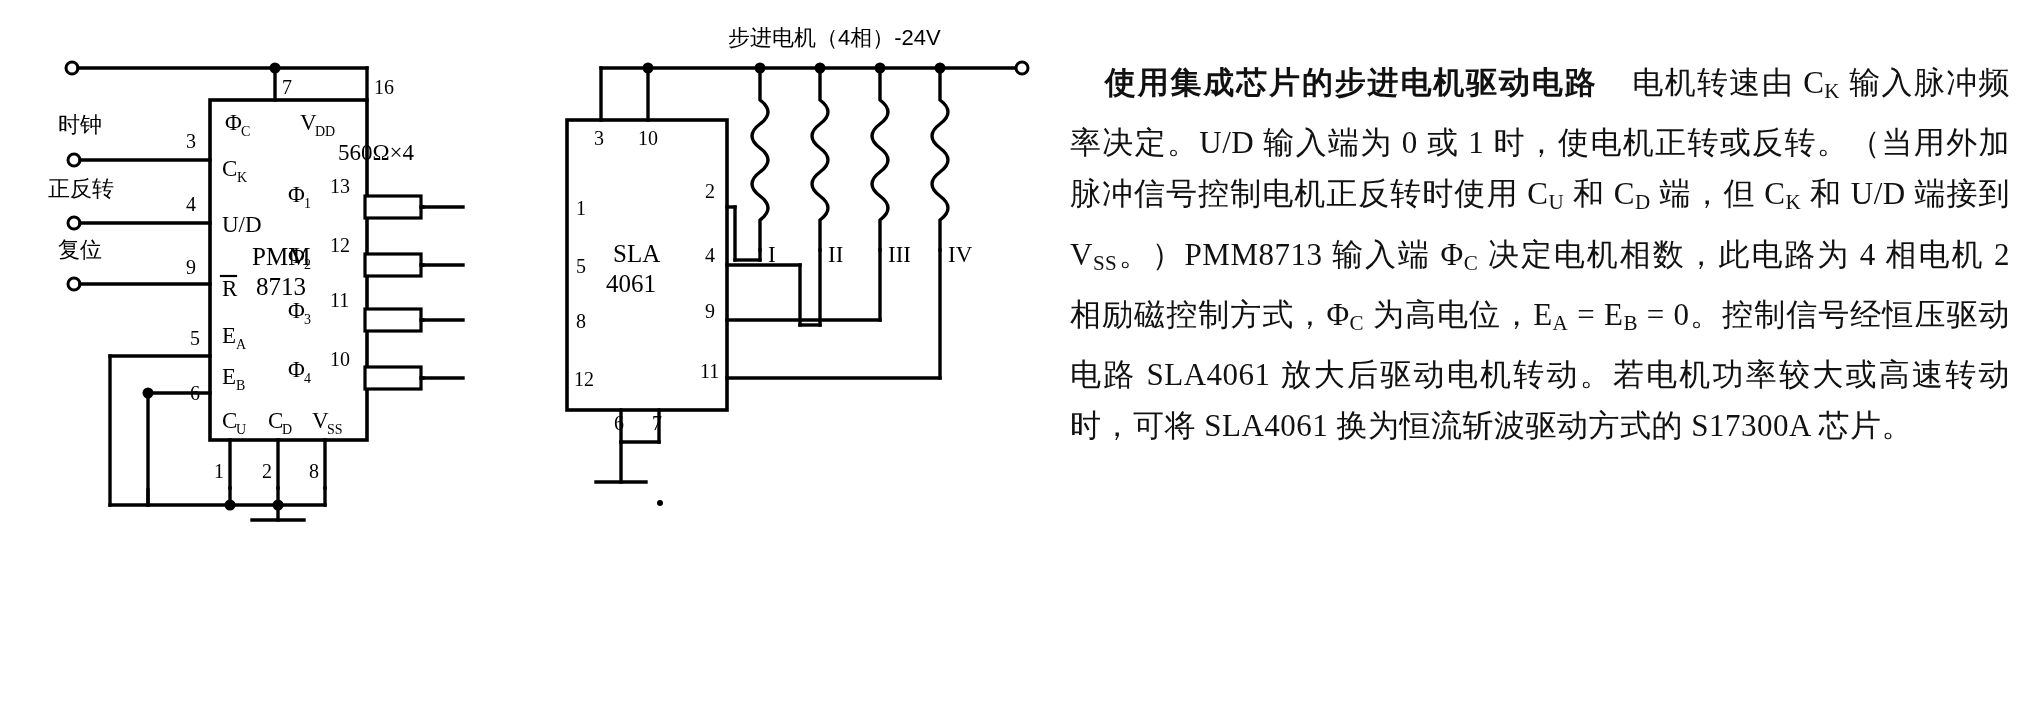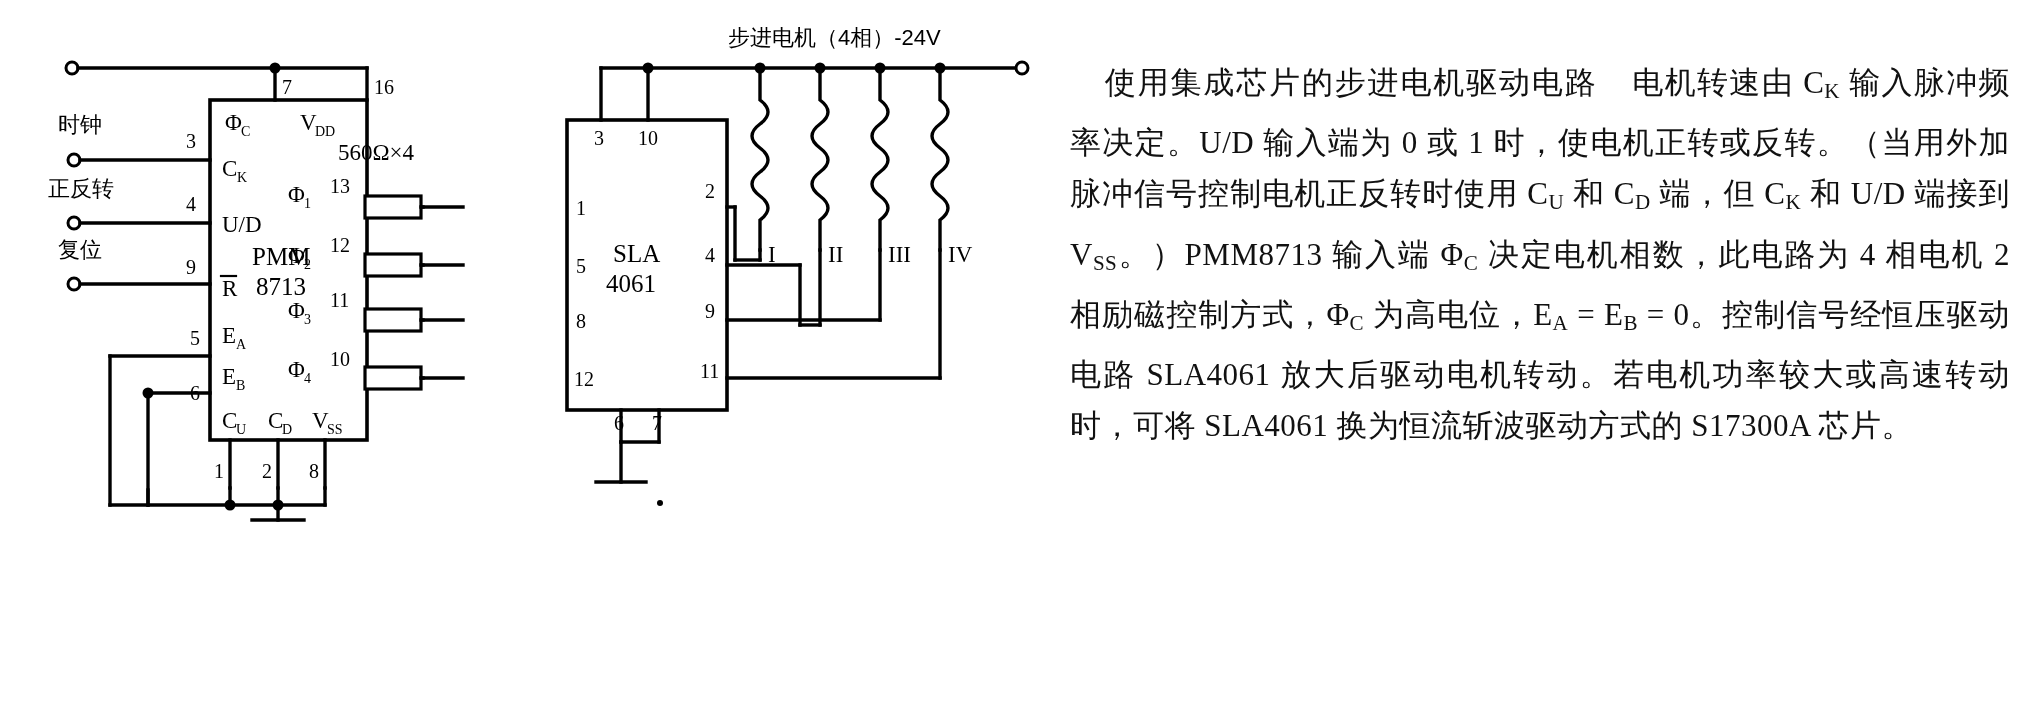--- a/index.html
+++ b/index.html
@@ -39,21 +39,21 @@
   }
   .para {
     font-family: "Liberation Serif", serif;
     font-size: 31px;
     line-height: 51px;
     color: #111;
     text-align: justify;
     letter-spacing: 0.5px;
   }
   .para .lead {
-    font-weight: normal;
+    font-weight: bold;
     letter-spacing: 1px;
   }
   .para .gap { display:inline-block; width: 34px; }
   .sub { font-size: 0.68em; vertical-align: -0.25em; }
 
   
   #watermark {
     position: absolute;
     left: 955px;
     top: 345px;

